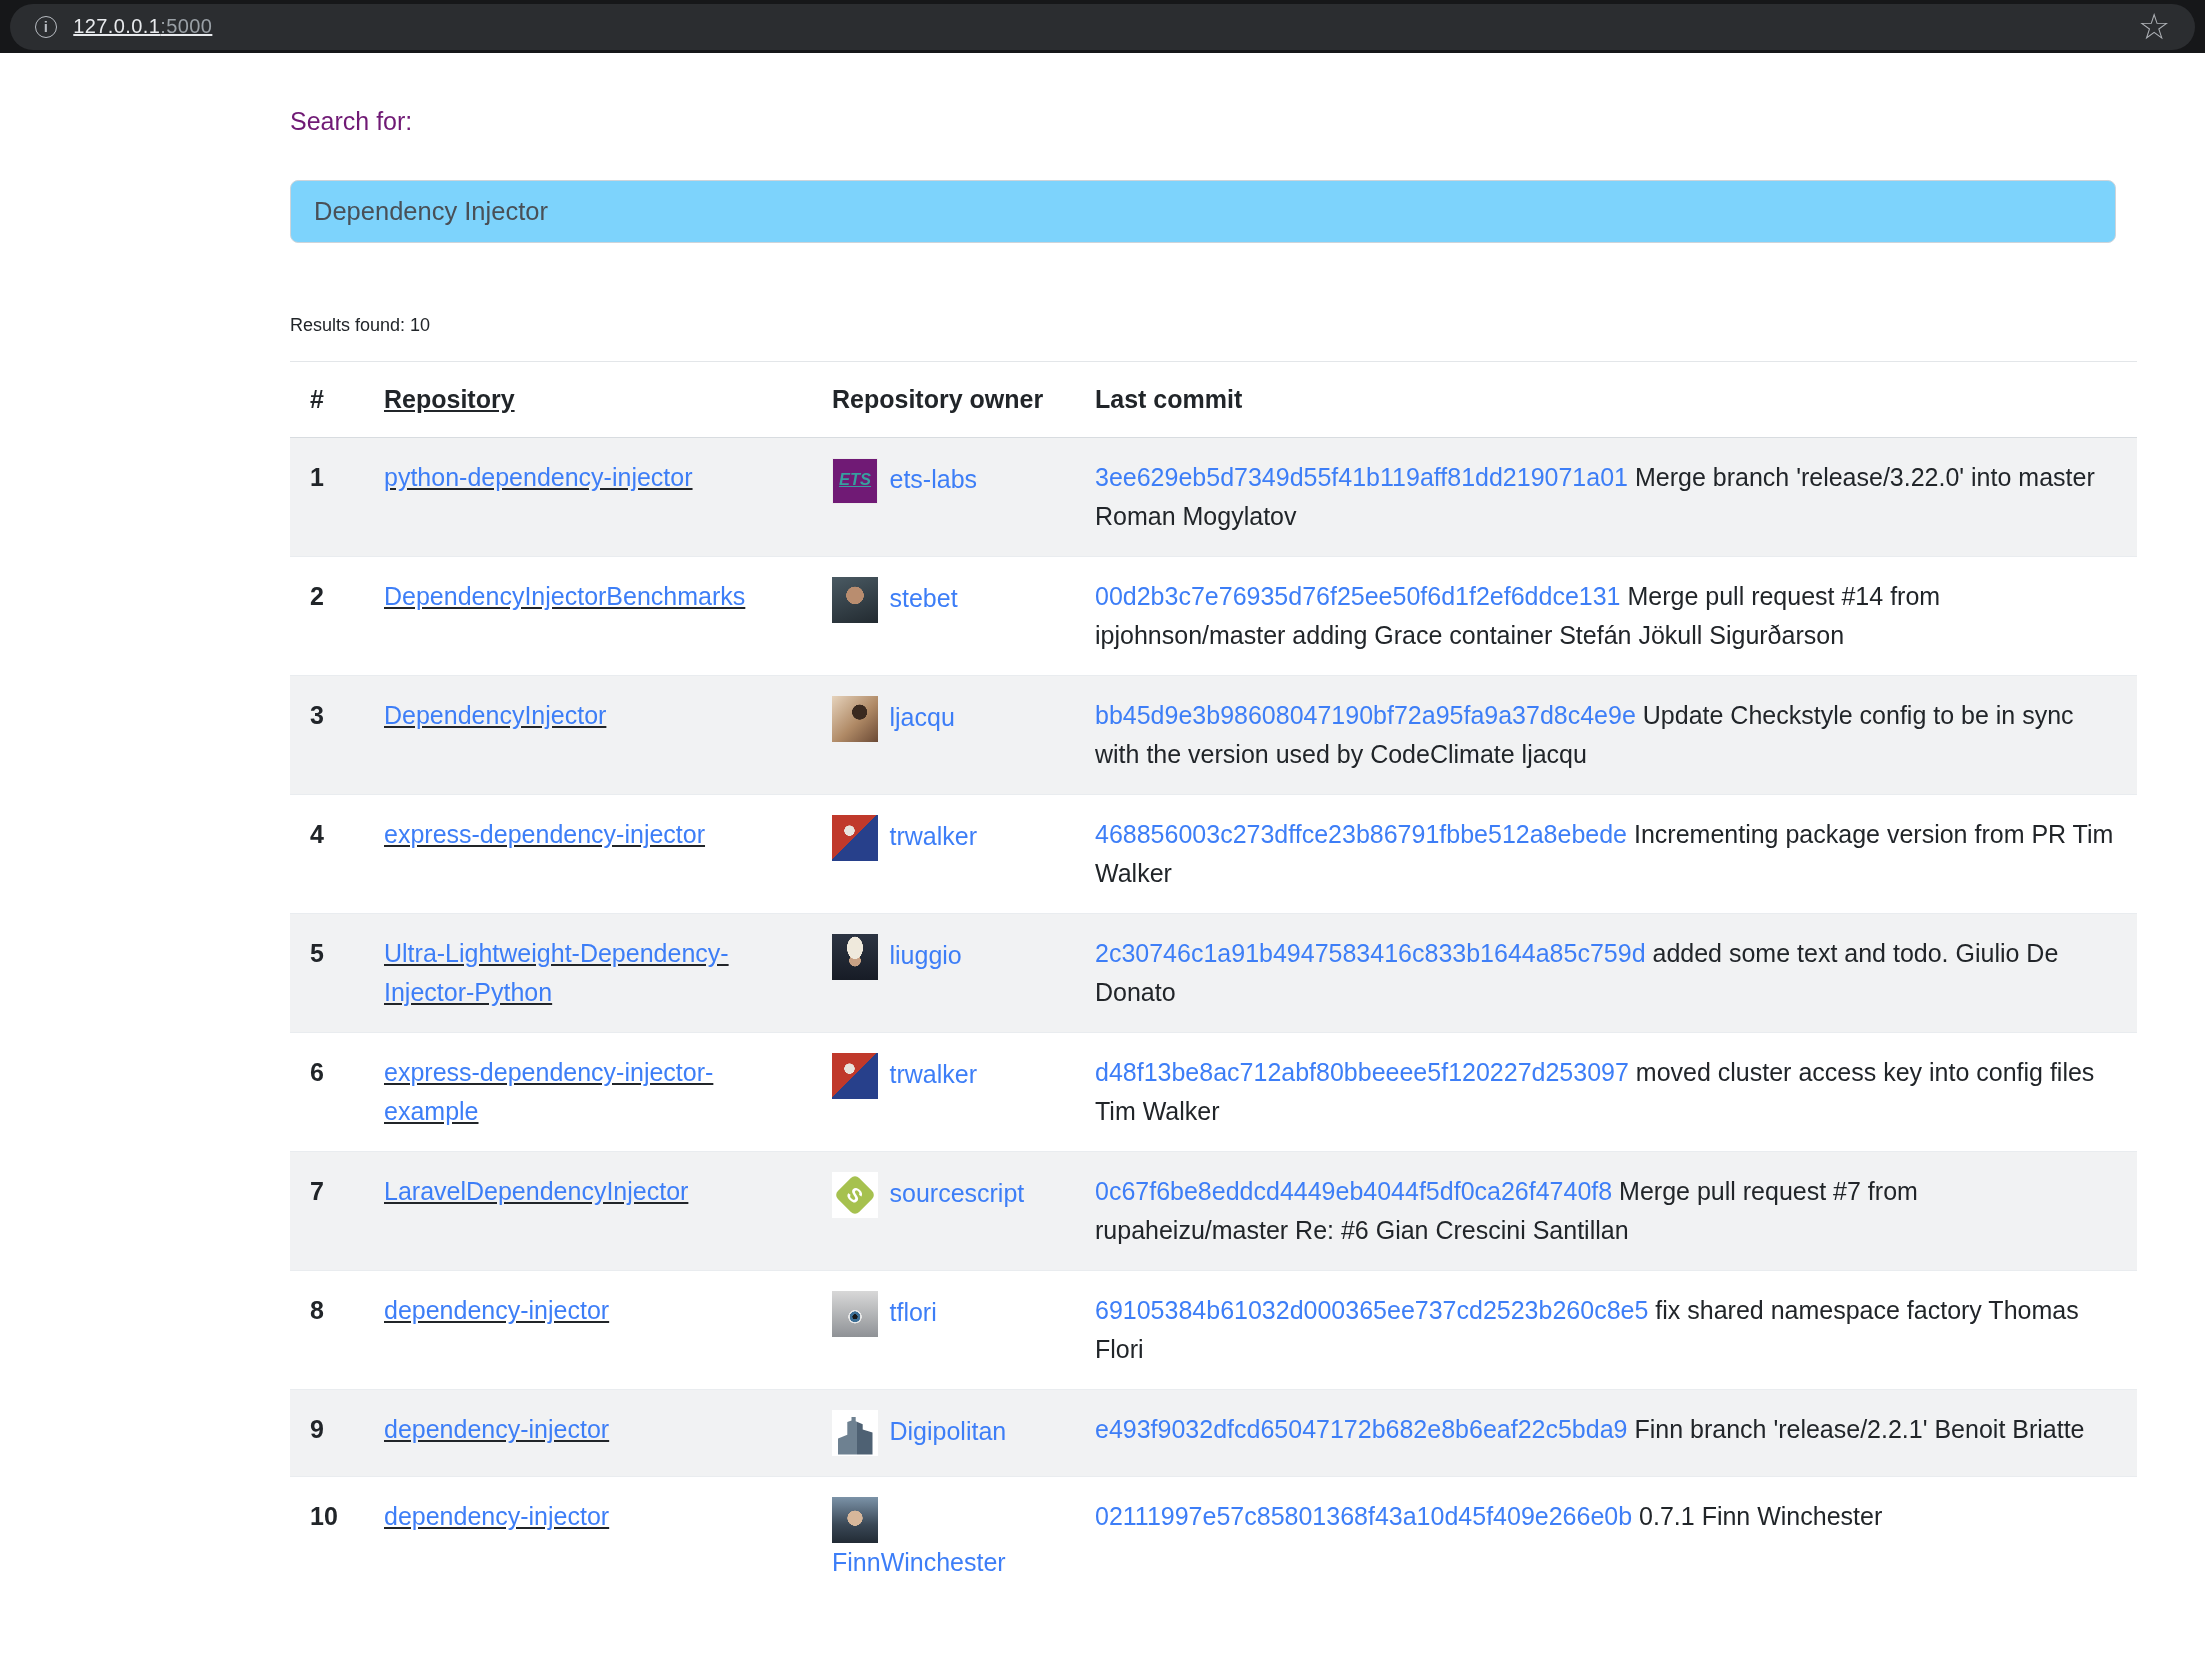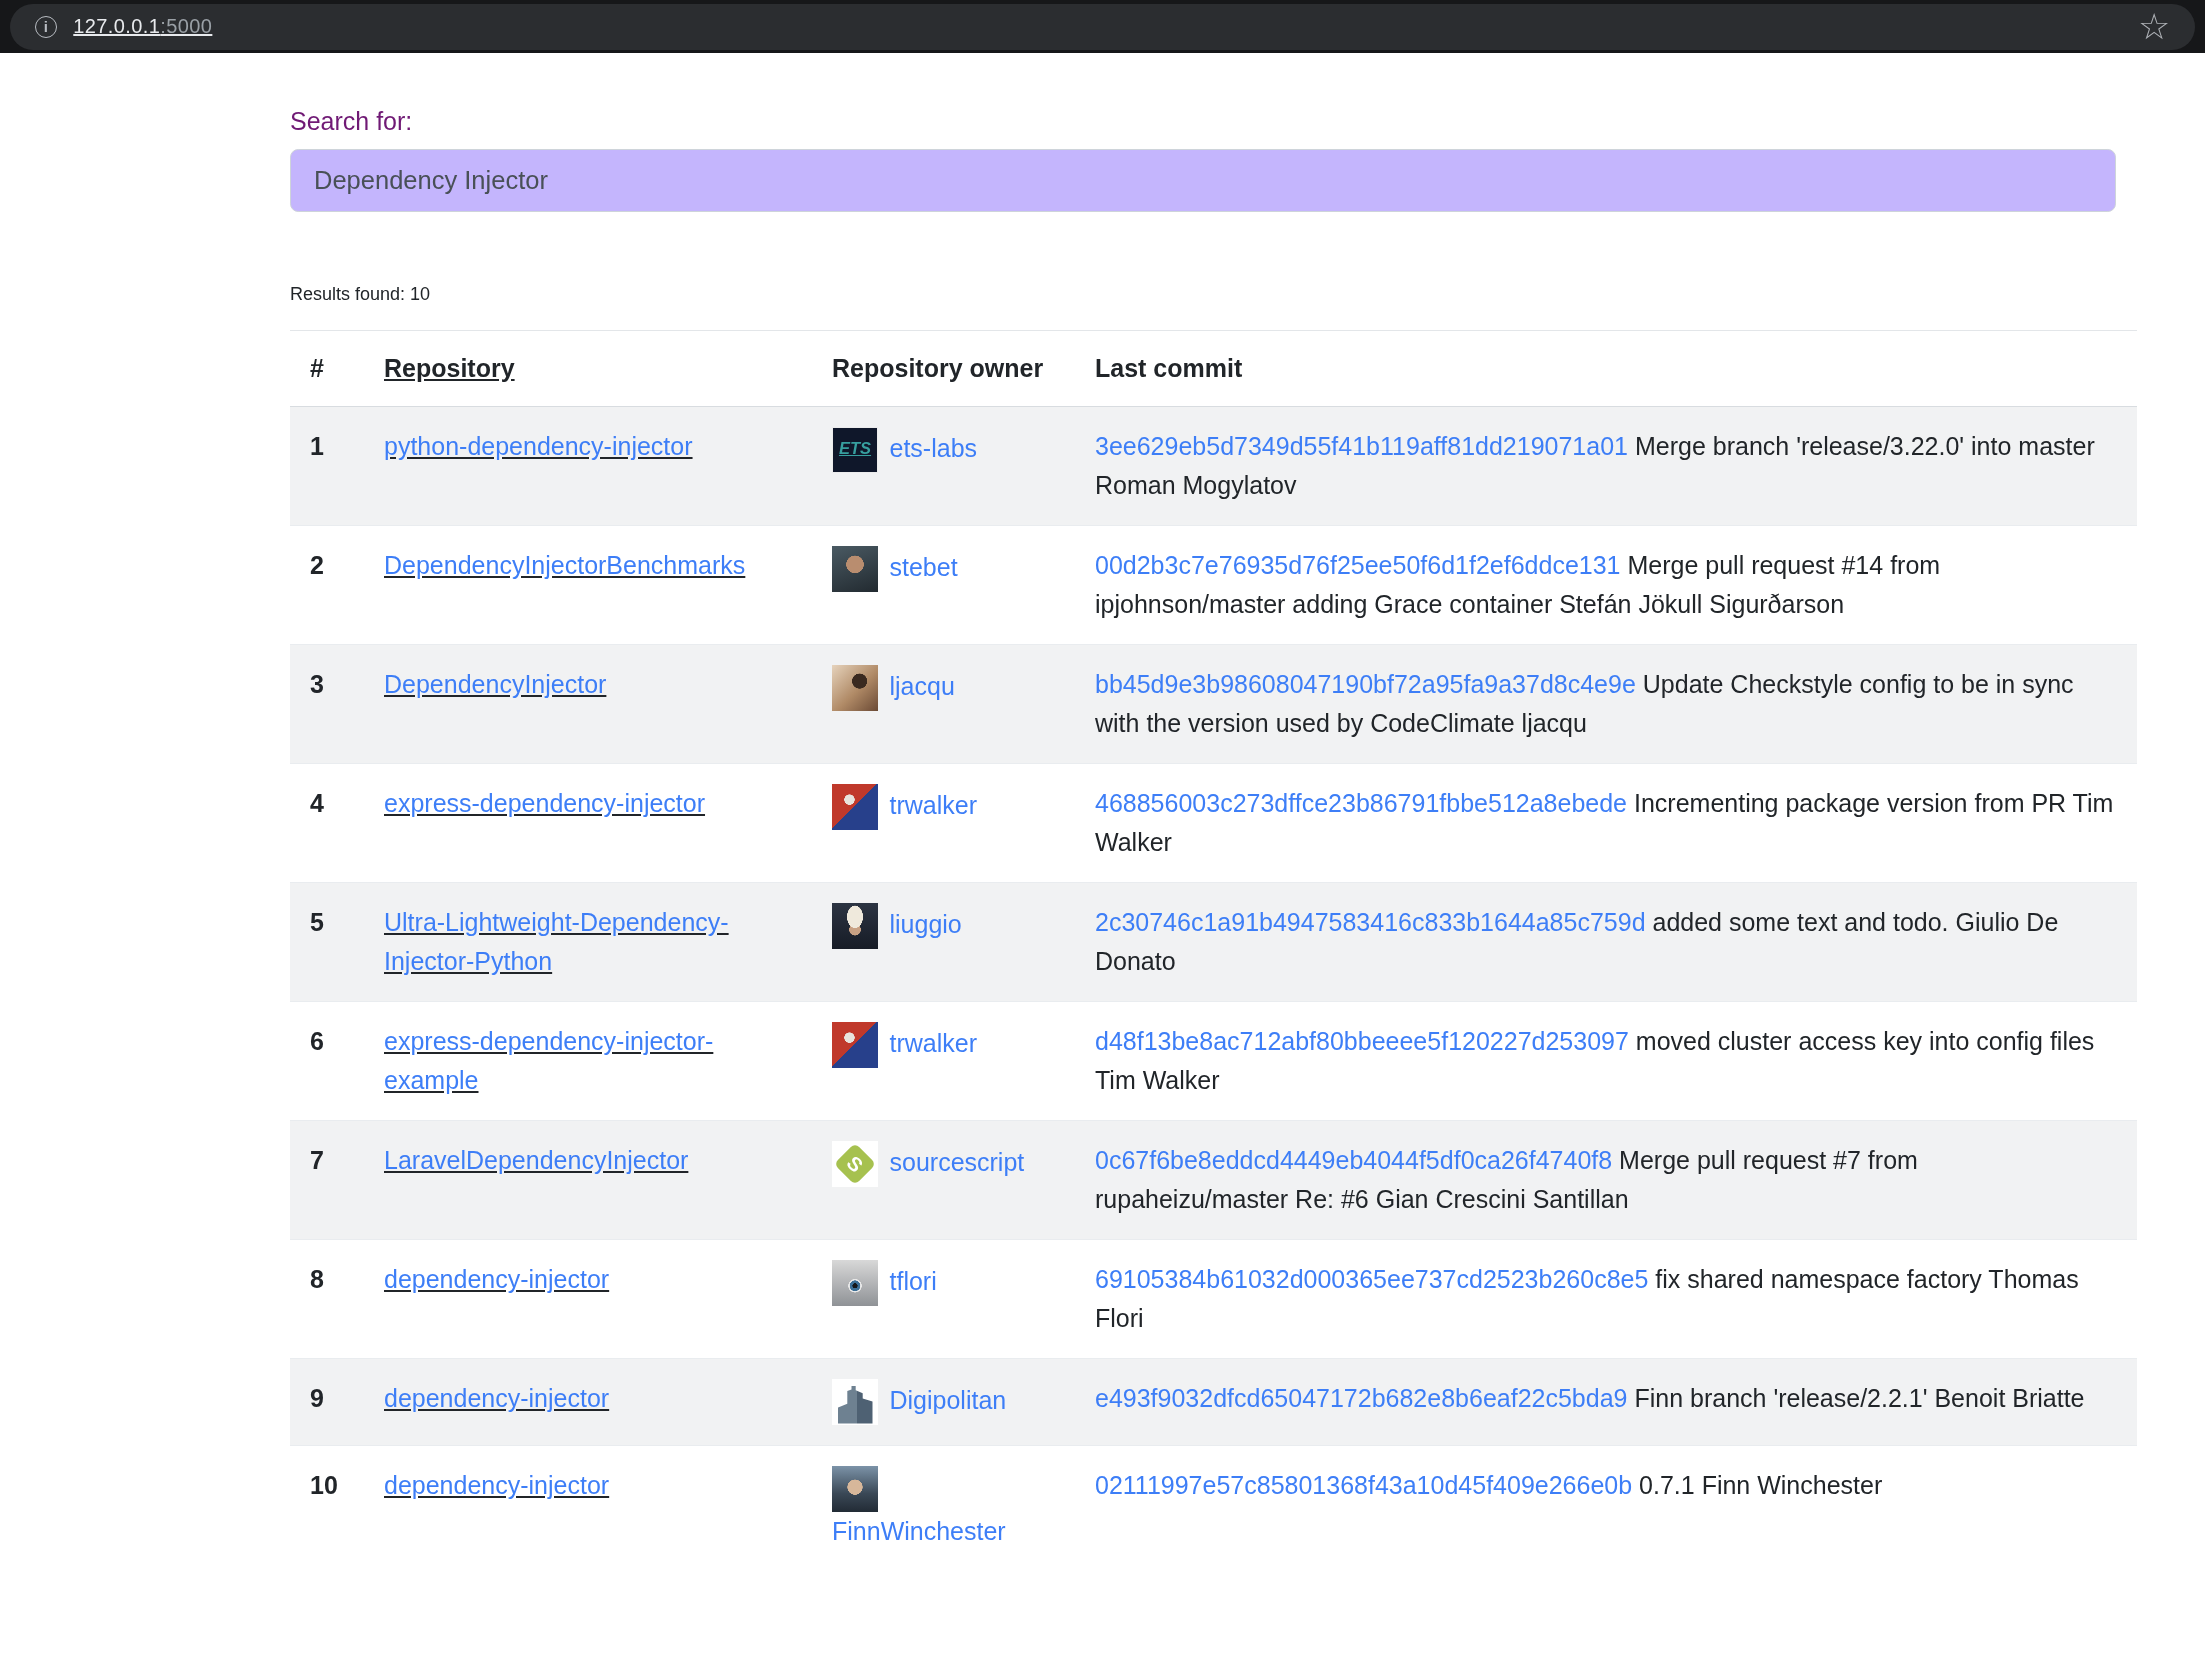--- a/index.html
+++ b/index.html
@@ -26,21 +26,21 @@
   .url .port{color:#9aa0a6;}
   .star-icon{margin-left:auto;color:#aeb1b6;font-size:36px;line-height:1;}
   
   .container{padding-left:290px;width:2139px;}
   h1{font-size:53px;font-weight:700;margin:31px 0 0;color:#1d2126;letter-spacing:-0.4px;}
   .controls{display:flex;margin-top:54px;width:1847px;}
   .search-col{flex:1;margin-right:21.4px;}
   .limit-col{width:298px;flex:0 0 auto;}
   .field-label{display:block;font-size:25px;margin-bottom:13px;color:#701a75;}
   .search-input{width:100%;height:63px;border:1.6px solid #ced4da;border-radius:8.2px;
-    padding:15px 23px;font-size:25.5px;color:#495057;font-family:inherit;outline:none;background:#c4b5fd;}
+    padding:15px 23px;font-size:25.5px;color:#495057;font-family:inherit;outline:none;background:#7dd3fc;margin-top:31px;}
   .select-wrap{position:relative;}
   .limit-select{appearance:none;-webkit-appearance:none;width:100%;height:63px;
     border:1.6px solid #ced4da;border-radius:8.2px;padding:0 23px;font-size:25.5px;
     color:#3f454d;background:#fff;font-family:inherit;outline:none;}
   .chevron-down{position:absolute;right:25px;top:50%;width:14px;height:14px;
     border-right:4.1px solid #54595f;border-bottom:4.1px solid #54595f;border-radius:1.6px;
     transform:translateY(-68%) rotate(45deg);pointer-events:none;}
   .results-line{margin-top:72px;font-size:18px;}
   .divider{border:0;border-top:1.6px solid #e3e6e9;margin:25px 0 0;width:1847px;}
   
@@ -93,21 +93,21 @@
         <th class="col-commit">Last commit</th>
       </tr>
     </thead>
     <tbody>
         <tr>
     <td class="cell-num">1</td>
     <td class="cell-repo">
       <a>python-dependency-injector</a>
     </td>
     <td class="cell-owner">
-      <span class="avatar" style="background: #0f172a; border: 0.8px solid rgb(236, 236, 236);"><span class="avatar-glyph" style="color: rgb(55, 159, 159); font-style: italic; font-weight: 700; font-size: 16.5px; line-height: 41px; text-align: center; text-decoration: underline;">ETS</span></span><a>ets-labs</a>
+      <span class="avatar" style="background: #701a75; border: 0.8px solid rgb(236, 236, 236);"><span class="avatar-glyph" style="color: rgb(55, 159, 159); font-style: italic; font-weight: 700; font-size: 16.5px; line-height: 41px; text-align: center; text-decoration: underline;">ETS</span></span><a>ets-labs</a>
     </td>
     <td class="cell-commit">
       <a>3ee629eb5d7349d55f41b119aff81dd219071a01</a>
       <span class="commit-msg">Merge branch 'release/3.22.0' into master Roman Mogylatov</span>
     </td>
   </tr>
         <tr>
     <td class="cell-num">2</td>
     <td class="cell-repo">
       <a>DependencyInjectorBenchmarks</a>

